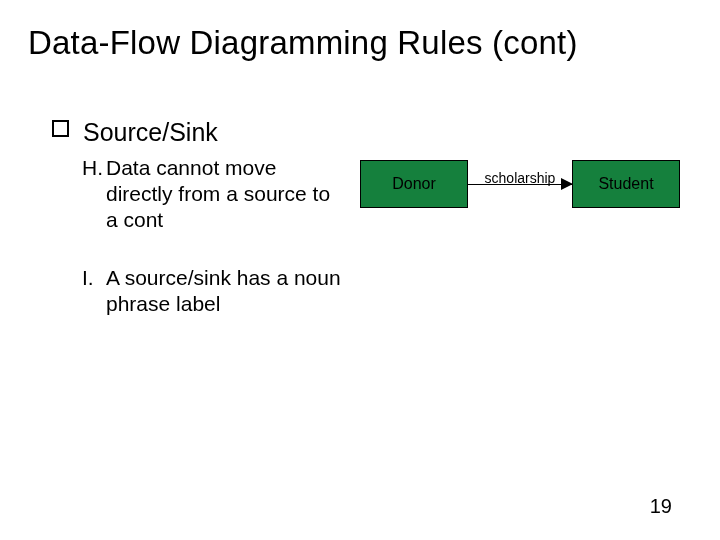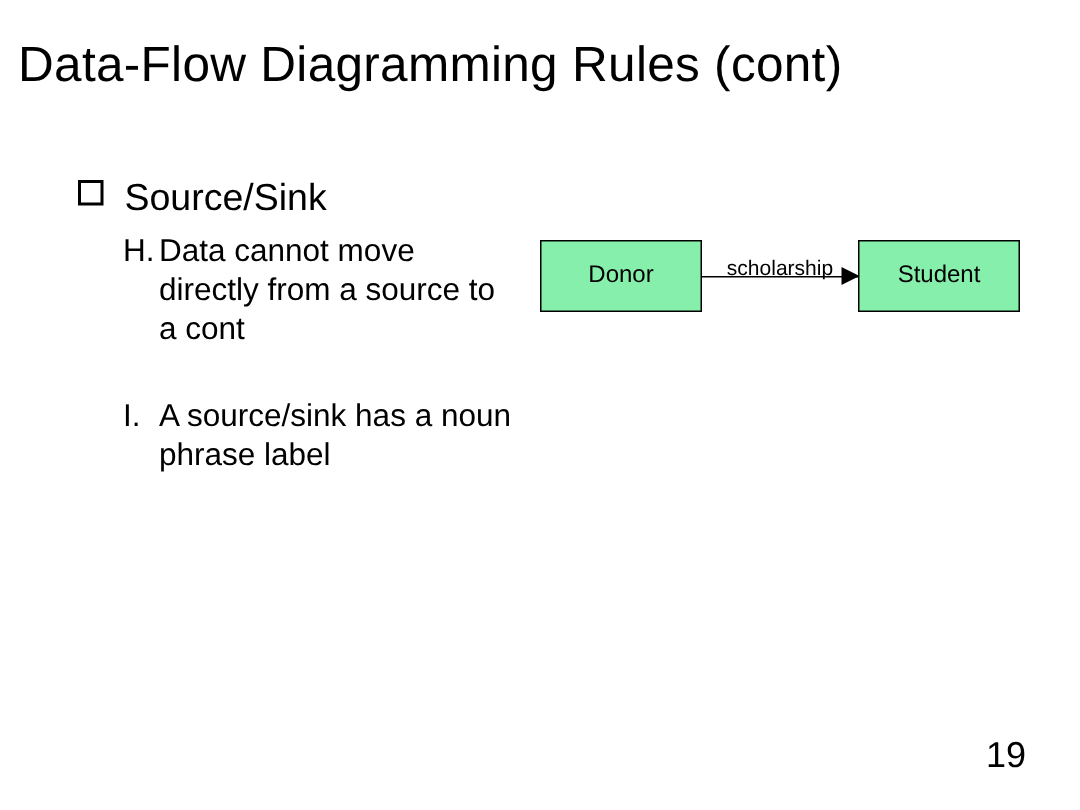--- a/index.html
+++ b/index.html
@@ -1,33 +1,33 @@
 <!DOCTYPE html>
 <html><head>
 <meta charset="utf-8">
 <style>
   * { box-sizing: border-box; margin: 0; padding: 0; }
   html, body { width: 720px; height: 540px; background: #fff; font-family: Arial, Helvetica, sans-serif; color: #000; }
   .slide { position: relative; width: 720px; height: 540px; }
-  .title { position: absolute; left: 12px; top: 24px; font-size: 33px; font-weight: 400; letter-spacing: 0.2px; }
+  .title { position: absolute; left: 28px; top: 24px; font-size: 33px; font-weight: 400; letter-spacing: 0.2px; }
   .bullet-row { position: absolute; left: 52px; top: 118px; display: flex; }
   .bullet-box { width: 17px; height: 17px; border: 2px solid #000; margin-right: 14px; position: relative; top: 2px; }
   .bullet-text { font-size: 25px; }
   .item-H { position: absolute; left: 82px; top: 155px; width: 280px; }
   .item-I { position: absolute; left: 82px; top: 265px; width: 280px; }
   .item-row { display: flex; align-items: flex-start; }
   .item-row .letter-col { width: 24px; font-size: 21px; line-height: 26px; }
   .item-row .body-col { font-size: 21px; line-height: 26px; width: 240px; }
   .diagram { position: absolute; left: 360px; top: 152px; width: 340px; height: 64px; display: flex; align-items: center; }
-  .box { width: 108px; height: 48px; background: #86efac; border: 1.5px solid #000; display: flex; align-items: center; justify-content: center; font-size: 16px; }
+  .box { width: 108px; height: 48px; background: #15803d; border: 1.5px solid #000; display: flex; align-items: center; justify-content: center; font-size: 16px; }
   .arrow-wrap { position: relative; width: 104px; height: 48px; }
   .arrow-line { position: absolute; left: 0; right: 0; top: 50%; height: 0; border-top: 1.5px solid #000; }
   .arrow-head { position: absolute; right: -1px; top: 50%; width: 0; height: 0; border-top: 6px solid transparent; border-bottom: 6px solid transparent; border-left: 12px solid #000; transform: translateY(-50%); }
   .arrow-label { position: absolute; width: 100%; text-align: center; top: 10px; font-size: 14px; }
-  .page-num { position: absolute; right: 36px; bottom: 22px; font-size: 24px; }
+  .page-num { position: absolute; right: 48px; bottom: 22px; font-size: 20px; }
 </style>
 </head>
 <body>
 
 <div class="slide">
 
   <div class="title">Data-Flow Diagramming Rules (cont)</div>
 
   <div class="bullet-row">
     <span class="bullet-box"></span>

